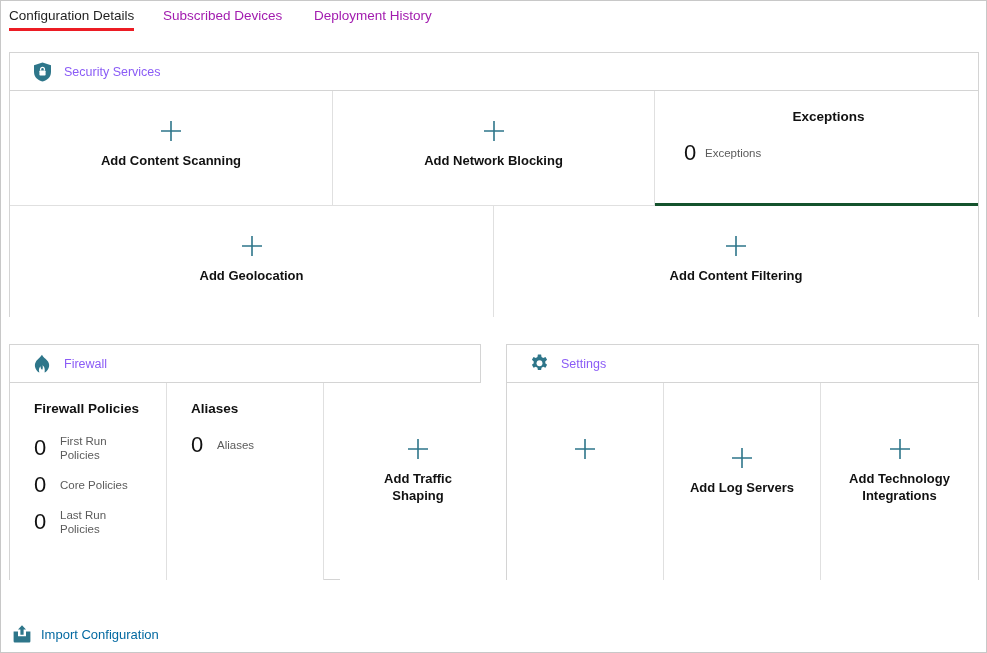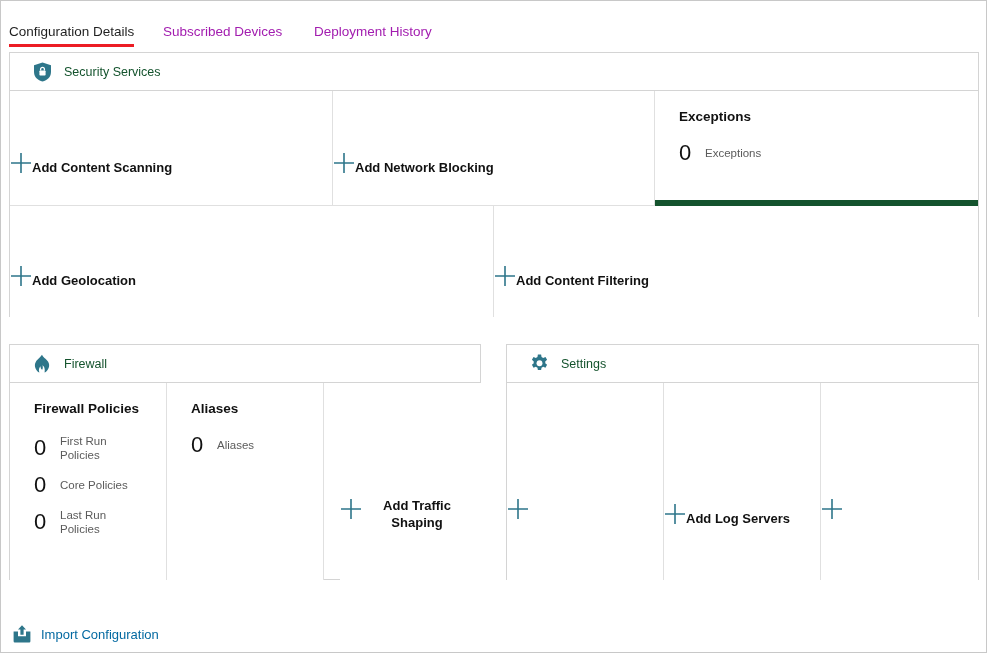--- a/index.html
+++ b/index.html
@@ -14,21 +14,21 @@
     color: #333333;
     overflow: hidden;
     position: relative;
     border: 1px solid #c8c8c8;
     box-sizing: border-box;
   }
 
   
   .tabbar {
     position: absolute;
-    left: 0; top: 16px;
+    left: 0; top: 0;
     width: 987px; height: 33px;
     box-sizing: border-box;
     text-align: right;
   }
   .tab {
     position: absolute;
     top: 7px;
     font-size: 13.5px;
     color: #a21caf;
     white-space: nowrap;
@@ -65,37 +65,37 @@
   .panel-header .hdr-icon {
     width: 20px; height: 20px;
     display: inline-flex;
     align-items: center;
     justify-content: center;
     margin-right: 12px;
     flex: 0 0 auto;
   }
   .panel-header .hdr-title {
     font-size: 12.5px;
-    color: #14532d;
+    color: #8b5cf6;
     text-align: center;
   }
 
   #panel-security { left: 8px; top: 51px; width: 970px; height: 265px; }
   #panel-firewall { left: 8px; top: 343px; width: 472px; height: 236px; }
   #panel-settings { left: 505px; top: 343px; width: 473px; height: 236px; }
 
   .panel-body { position: relative; }
 
   
   .tile {
     position: absolute;
     box-sizing: border-box;
     background: #ffffff;
     display: flex;
-    flex-direction: row;
+    flex-direction: column;
     align-items: center;
     justify-content: flex-start;
     cursor: pointer;
   }
   .tile.bdr-r { border-right: 1px solid #e0e0e0; }
   .tile.bdr-b { border-bottom: 1px solid #e0e0e0; }
 
   .plus {
     color: #2e768a;
     font-weight: 300;
@@ -209,21 +209,21 @@
 
     <div class="tile bdr-r bdr-b" style="left:323px;top:0;width:322px;height:115px;padding-top:29px;">
       <span class="plus">
         <svg width="22" height="22" viewBox="0 0 22 22">
             <path d="M11 1 V21 M1 11 H21" stroke="#2e768a" stroke-width="1.6"></path>
           </svg>
       </span>
       <span class="tile-label">Add Network Blocking</span>
     </div>
 
-    <div class="stat-tile bdr-b" style="left:645px;top:0;width:323px;height:115px;border-bottom:6px solid #14532d;">
+    <div class="stat-tile bdr-b" style="left:645px;top:0;width:323px;height:115px;border-bottom:3px solid #14532d;text-align:center;">
       <div class="stat-title">Exceptions</div>
       <div class="stat-row">
         <span class="stat-num">0</span>
         <span class="stat-name wide">Exceptions</span>
       </div>
     </div>
 
     <div class="tile bdr-r" style="left:0;top:115px;width:484px;height:111px;padding-top:29px;">
       <span class="plus">
         <svg width="22" height="22" viewBox="0 0 22 22">
@@ -320,20 +320,21 @@
       </span>
       <span class="tile-label" style="max-width:140px;">Add Log Servers</span>
     </div>
 
     <div class="tile" style="left:314px;top:0;width:157px;height:197px;padding-top:55px;">
       <span class="plus">
         <svg width="22" height="22" viewBox="0 0 22 22">
             <path d="M11 1 V21 M1 11 H21" stroke="#2e768a" stroke-width="1.6"></path>
           </svg>
       </span>
+      <span class="tile-label" style="max-width:120px;">Add Technology Integrations</span>
     </div>
 
   </div>
 </div>
 
 <div class="footer-link">
   <span class="fl-icon">
     <svg width="20" height="20" viewBox="0 0 20 20">
       <path d="M1.6 7.4 h4.4 v4.8 h8 V7.4 h4.4 v9.8 a1.2 1.2 0 0 1 -1.2 1.2 H2.8 a1.2 1.2 0 0 1 -1.2 -1.2 Z" fill="#2e768a"></path>
       <path d="M10 1.2 L14 5.6 h-2.4 v5.2 h-3.2 V5.6 H6 Z" fill="#2e768a"></path>

